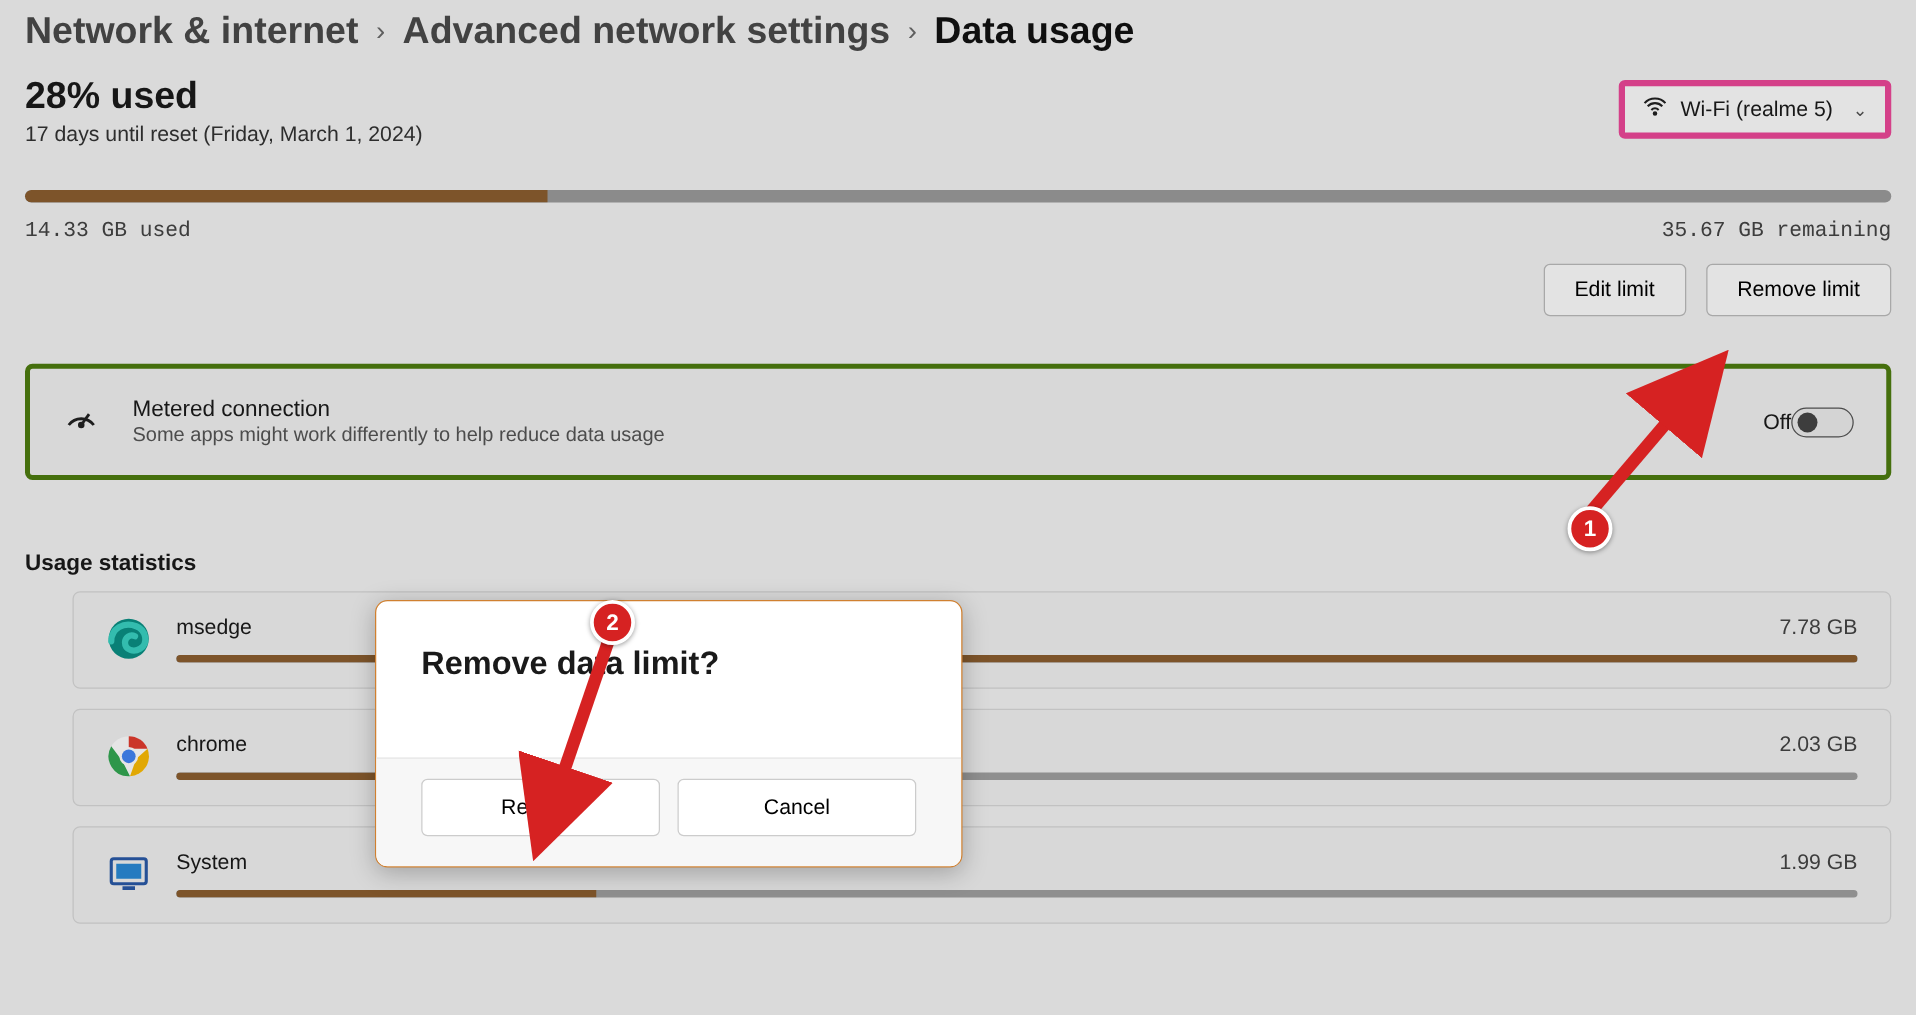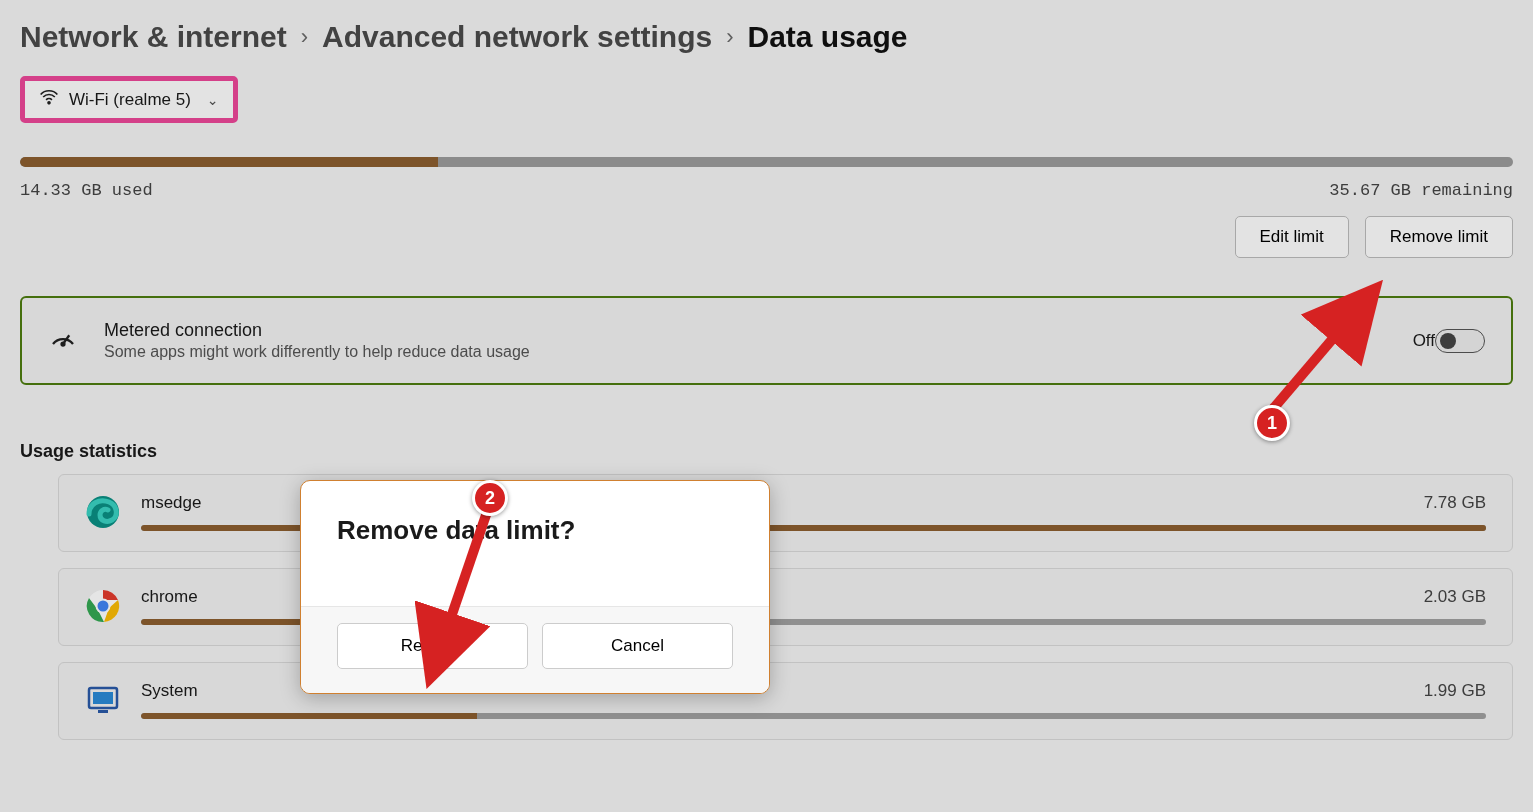--- a/index.html
+++ b/index.html
@@ -13,21 +13,21 @@
     color: #1a1a1a;
   }
   .dim-overlay {
     position: absolute;
     inset: 0;
     background: rgba(0,0,0,0.1);
     pointer-events: none;
     z-index: 5;
   }
   .page {
-    padding: 12px 20px;
+    padding: 0 20px;
   }
   .breadcrumb {
     display: flex;
     align-items: center;
     gap: 14px;
     font-size: 30px;
     font-weight: 600;
     padding: 8px 0 18px 0;
     color: #4a4a4a;
   }
@@ -84,21 +84,21 @@
   }
   .limit-btn {
     border: 1px solid #bbb;
     background: #fdfdfd;
     border-radius: 5px;
     padding: 10px 24px;
     font-size: 17px;
     cursor: pointer;
   }
   .card {
-    border: 2px solid #4d7c0f;
+    border: 4px solid #4d7c0f;
     border-radius: 6px;
     margin-top: 38px;
     padding: 22px 26px;
     display: flex;
     align-items: center;
     justify-content: space-between;
     background: #f1f1f1;
   }
   .card-left { display:flex; align-items:center; gap:26px;}
   .meter-icon svg { width: 30px; height: 30px; }
@@ -193,20 +193,24 @@
 <div class="page">
   <div class="breadcrumb">
     <span class="crumb">Network &amp; internet</span>
     <span class="chev">›</span>
     <span class="crumb">Advanced network settings</span>
     <span class="chev">›</span>
     <span class="crumb current">Data usage</span>
   </div>
 
   <div class="usage-summary">
+    <div class="usage-left">
+      <div class="usage-percent">28% used</div>
+      <div class="usage-reset">17 days until reset (Friday, March 1, 2024)</div>
+    </div>
     <div class="network-select">
       <span class="wifi-icon">
         <svg viewBox="0 0 24 24" fill="none" stroke="#222" stroke-width="2">
           <path d="M2 9 C7 3 17 3 22 9"></path>
           <path d="M5 12 C9 8 15 8 19 12"></path>
           <path d="M8.5 15.5 C10.5 13.5 13.5 13.5 15.5 15.5"></path>
           <circle cx="12" cy="19" r="1.2" fill="#222"></circle>
         </svg>
       </span>
       <span>Wi-Fi (realme 5)</span>

